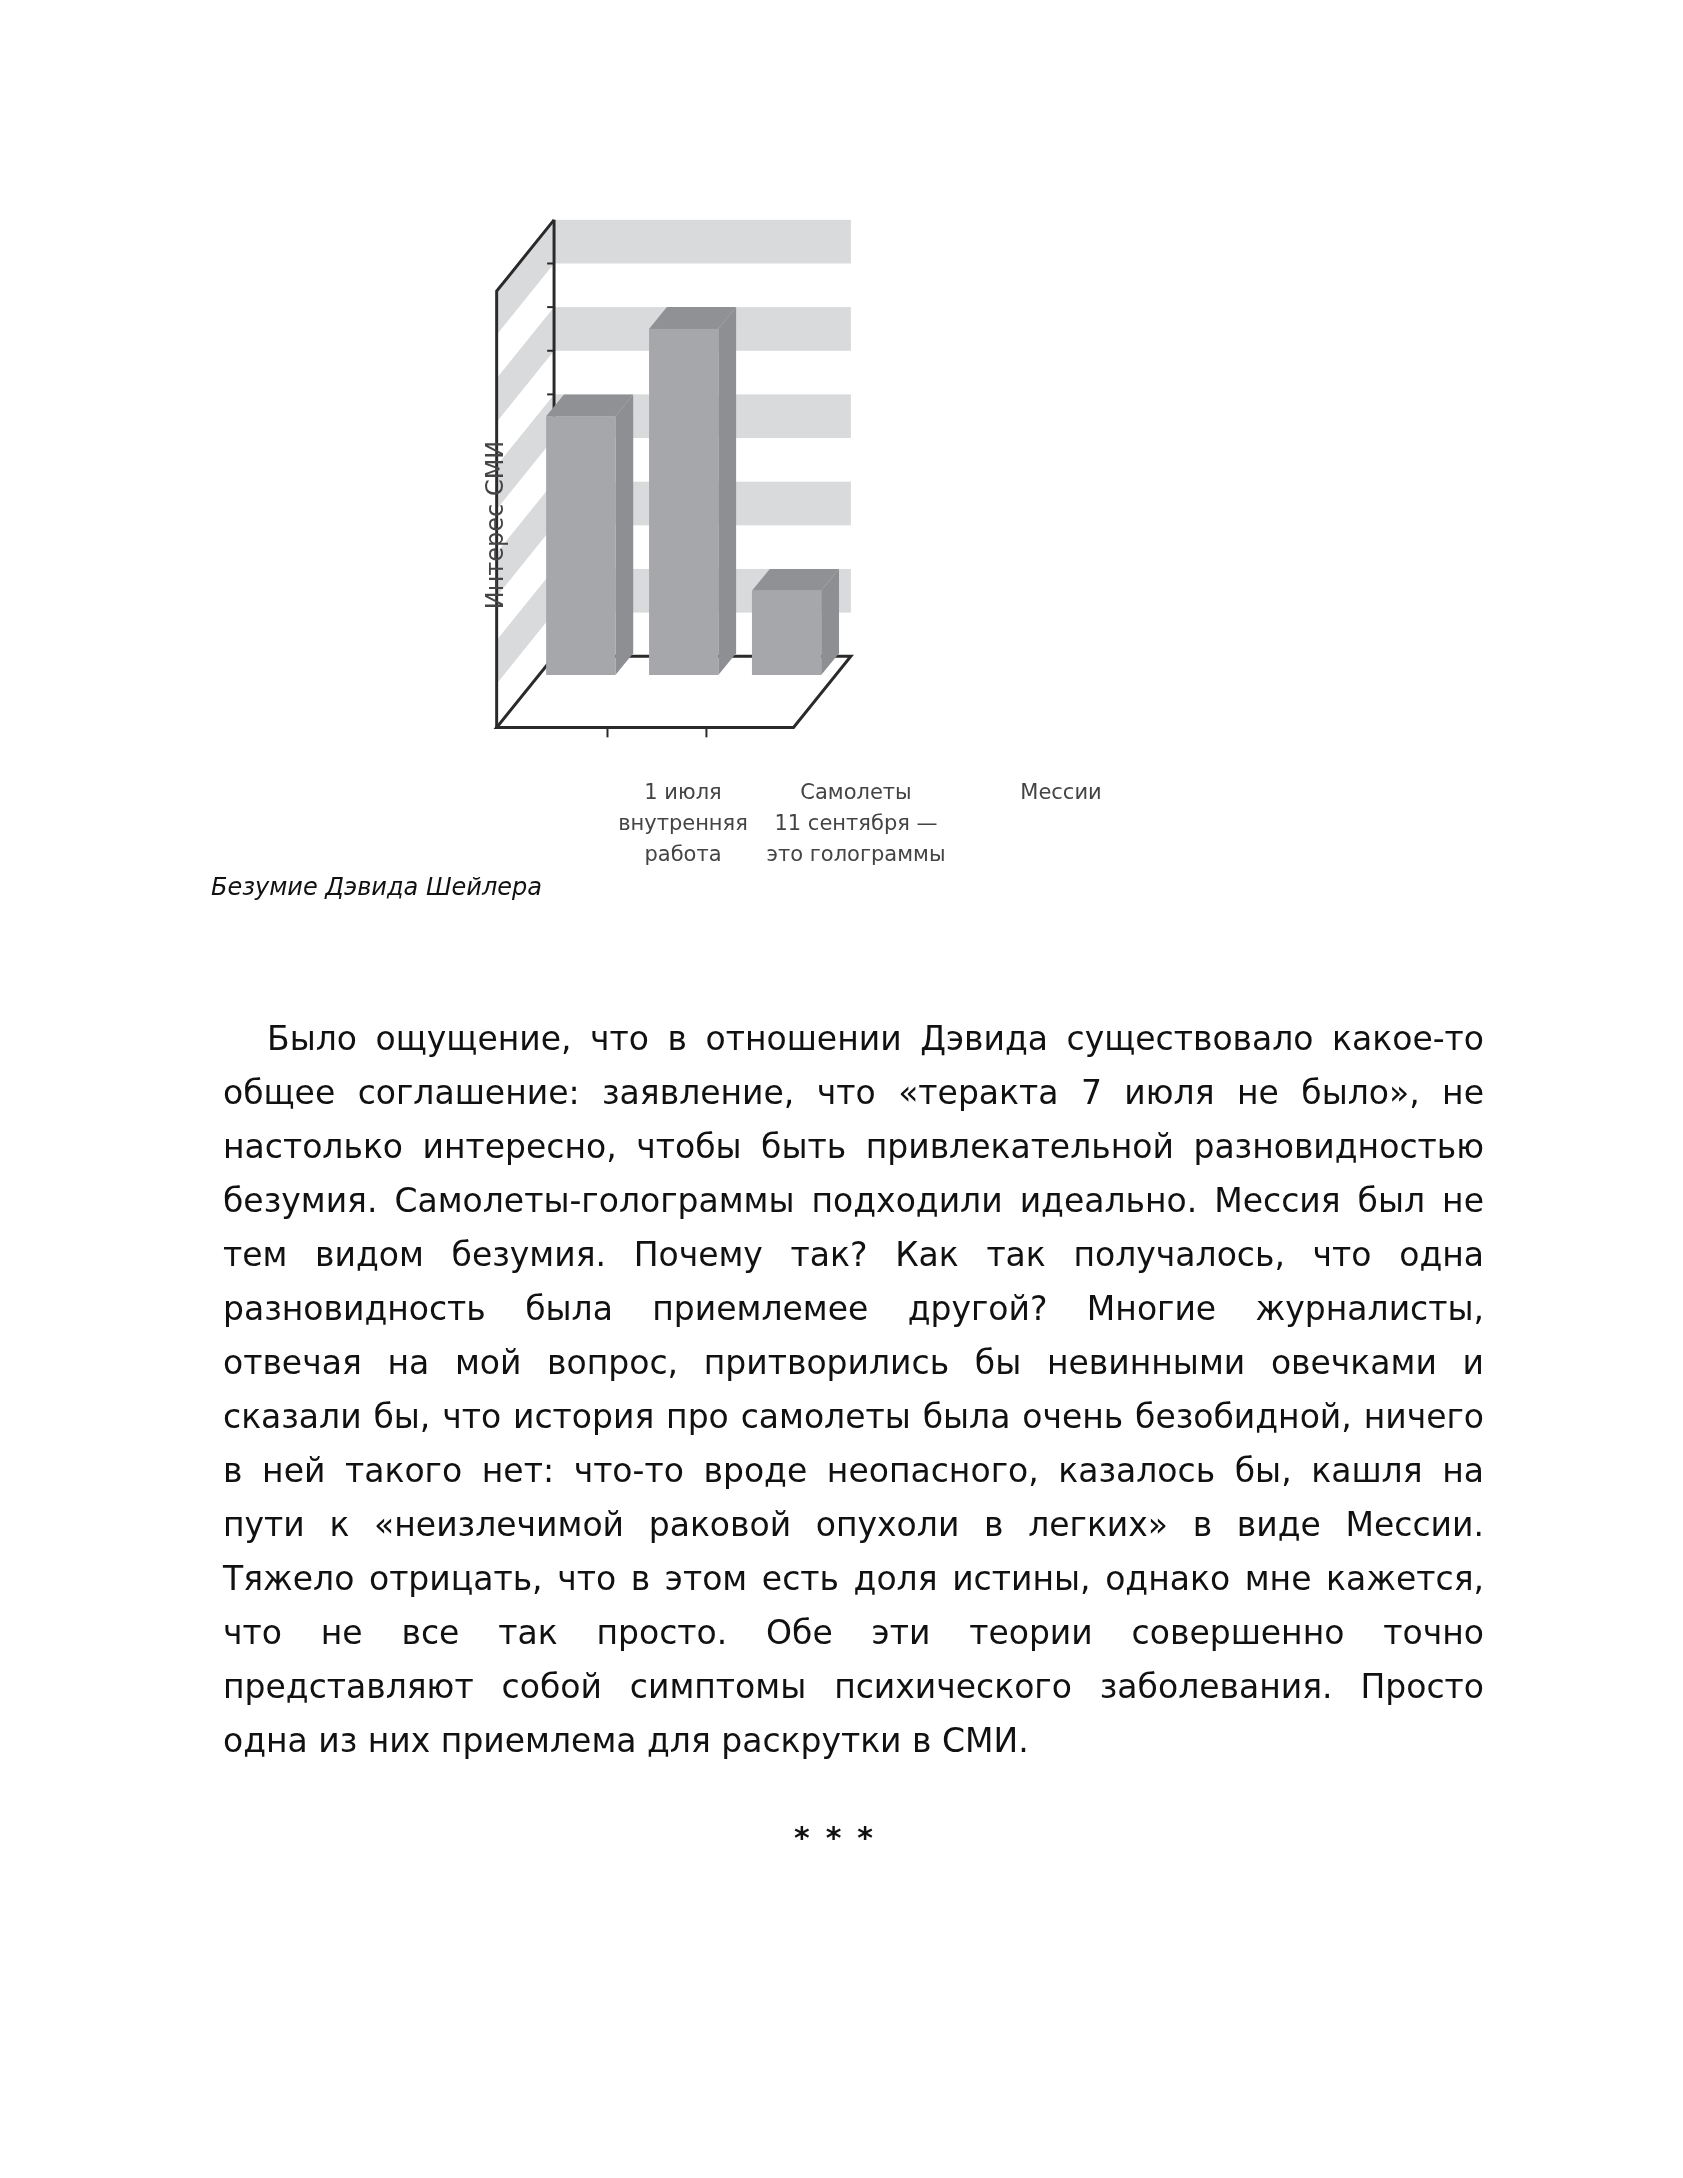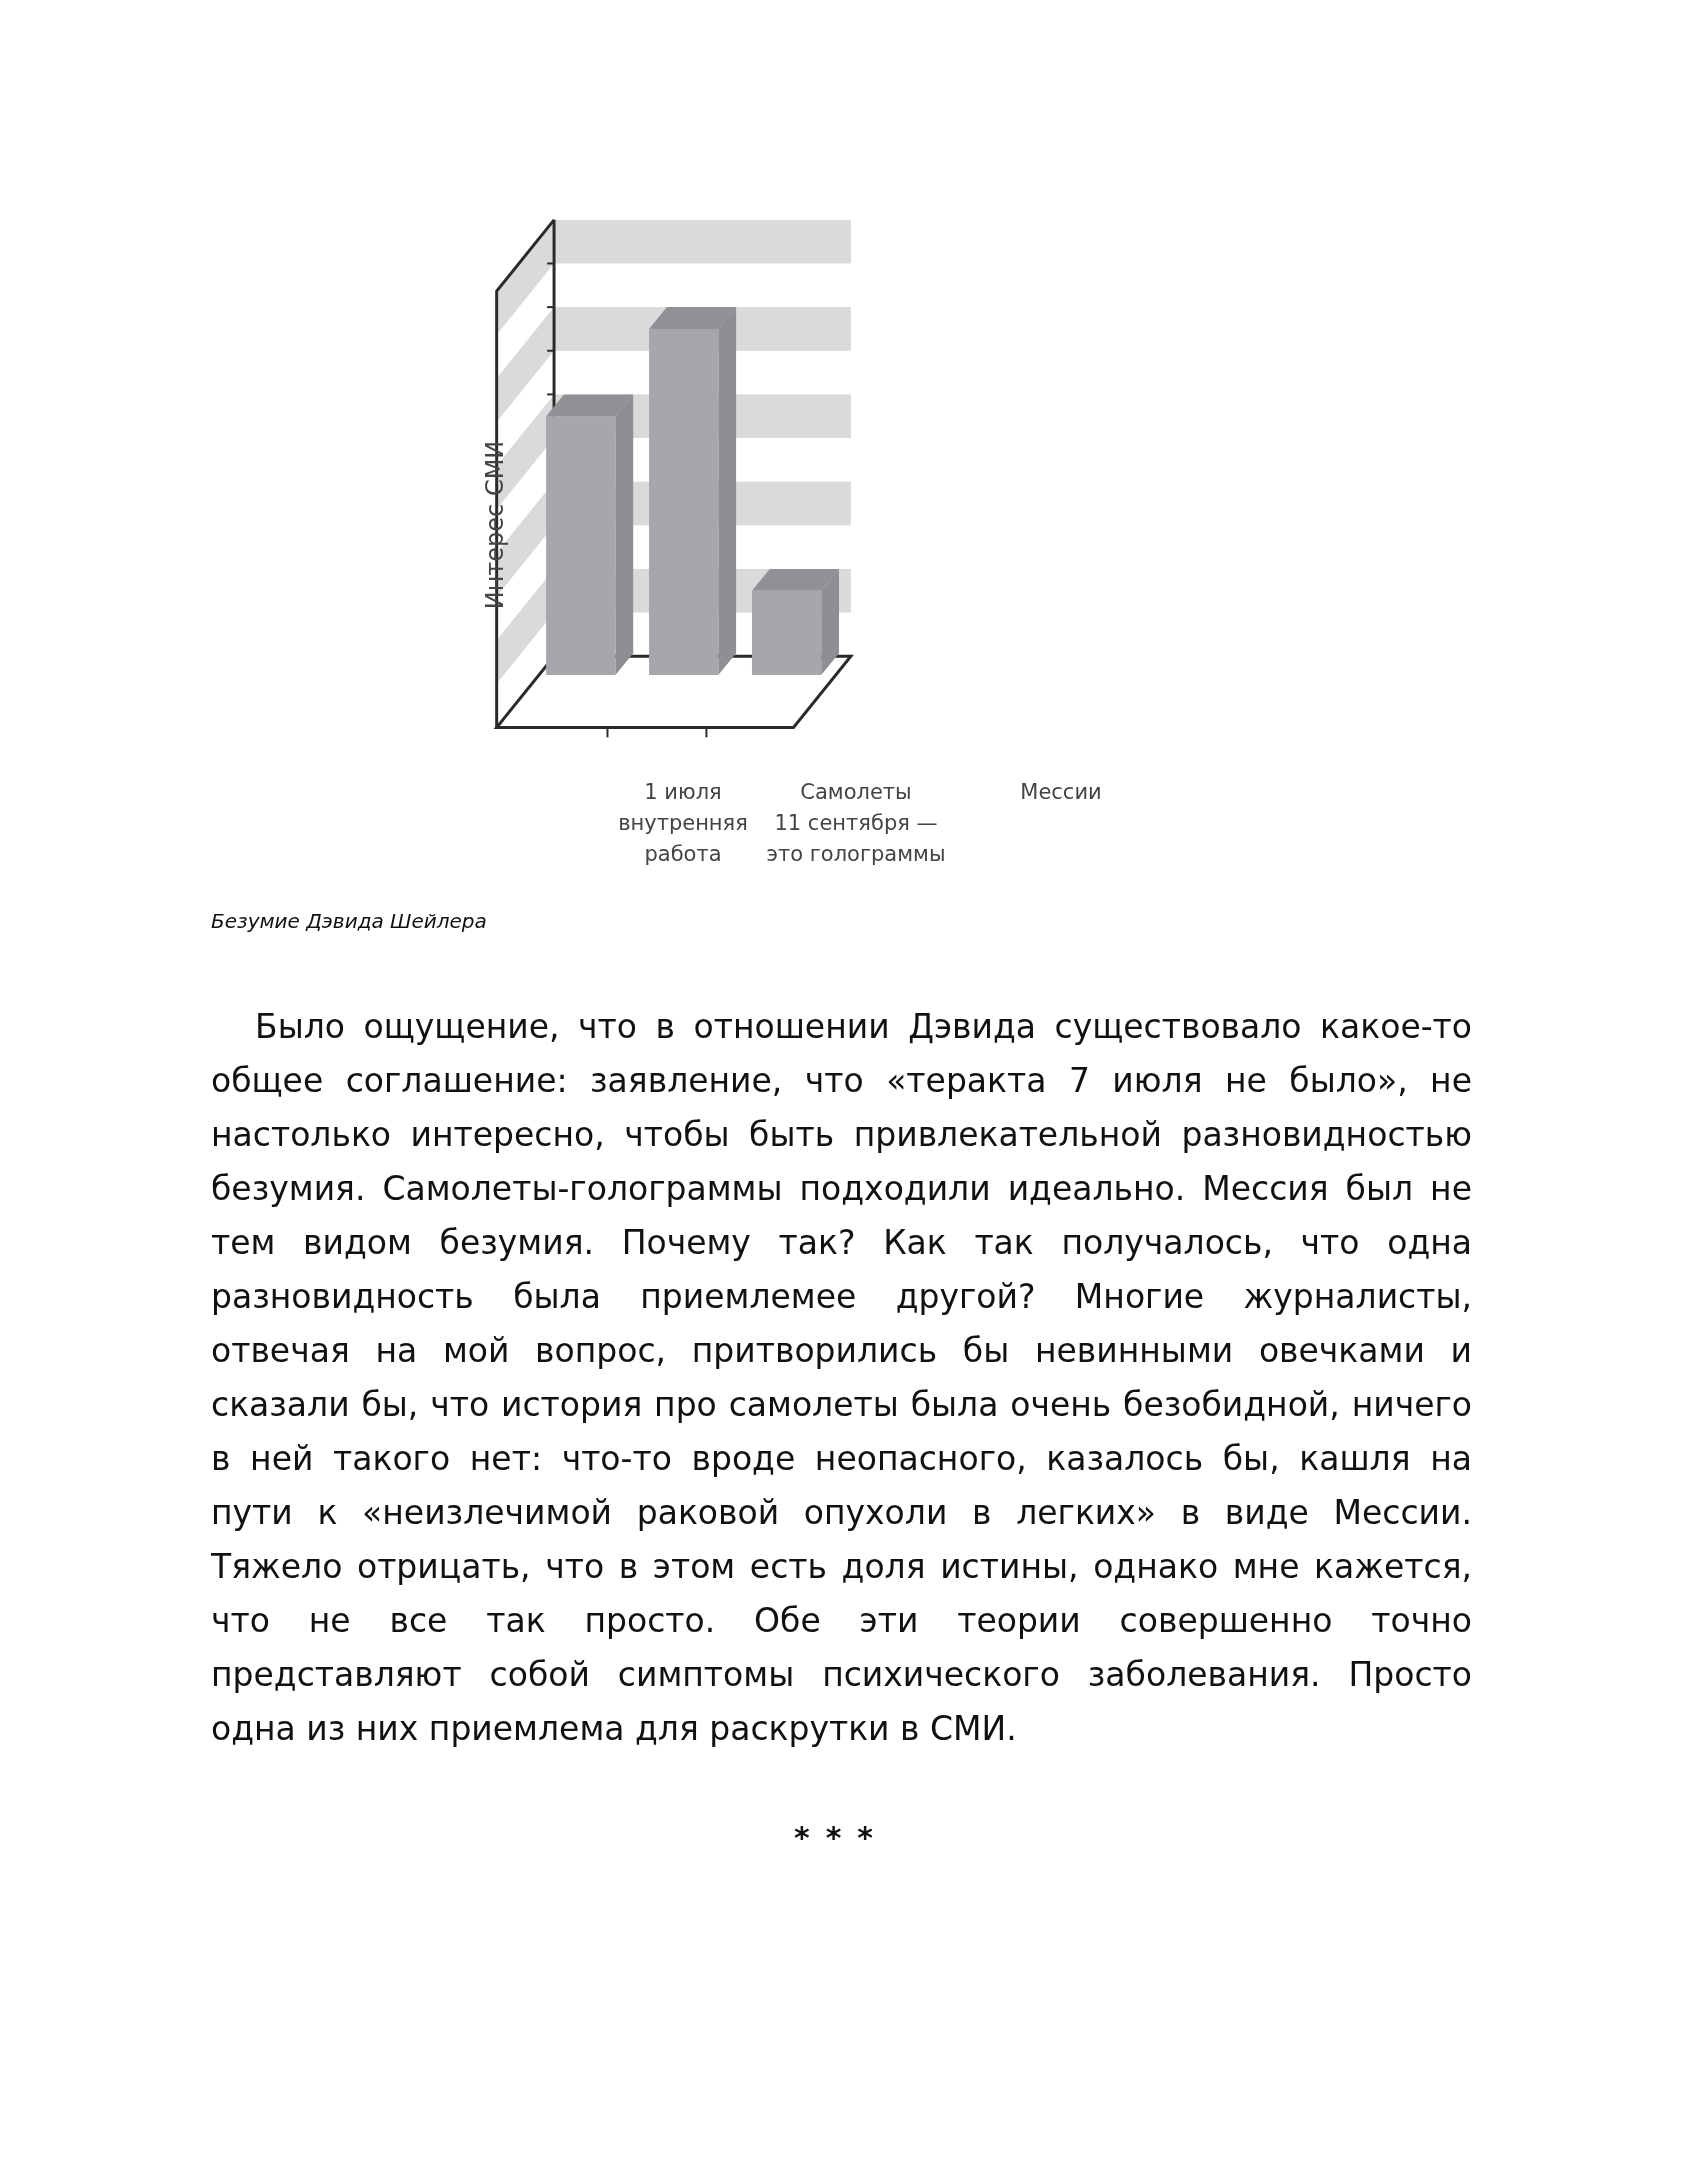--- a/index.html
+++ b/index.html
@@ -6,24 +6,24 @@
     body { width: 1683px; height: 2178px; position: relative; overflow: hidden;
            font-family: "DejaVu Sans", sans-serif; color: #111; }
     #chart-wrap { position: absolute; left: 465px; top: 198px; width: 752px; height: 673px; }
     #chart-svg { position: absolute; left: 0; top: 0; }
     .y-title { position: absolute; left: 495px; top: 525px; transform: translate(-50%, -50%) rotate(-90deg);
                font-family: "DejaVu Sans", sans-serif; font-size: 24px; color: #444; white-space: nowrap; }
     .x-label { position: absolute; top: 777px; font-family: "DejaVu Sans", sans-serif; font-size: 21px;
                color: #444; text-align: center; line-height: 31px; white-space: pre-line;
                transform: translateX(-50%); }
     .caption { position: absolute; left: 211px; top: 873px; font-family: "DejaVu Sans", sans-serif;
-               font-style: italic; font-size: 20px; color: #111; margin-top: 36px; }
+               font-style: italic; font-size: 24px; color: #111; }
     .body-text { position: absolute; left: 211px; top: 1000px; width: 1261px;
                  font-family: "DejaVu Sans", sans-serif; font-size: 33px; line-height: 54px;
-                 text-align: justify; text-indent: 44px; color: #111; margin: 0; }
+                 text-align: justify; text-indent: 44px; color: #111; margin: 12px; }
     .separator { position: absolute; left: 0; width: 1683px; top: 1820px; text-align: center;
                  font-family: "DejaVu Sans", sans-serif; font-weight: bold; font-size: 30px;
                  letter-spacing: 16px; color: #111; }
   </style>
 </head>
 <body>
 
 <div id="chart-wrap">
   <svg id="chart-svg" width="752" height="673" viewBox="0 0 760 680">
       <rect x="90" y="22" width="300" height="44.099999999999966" fill="#d9dadc"></rect>

